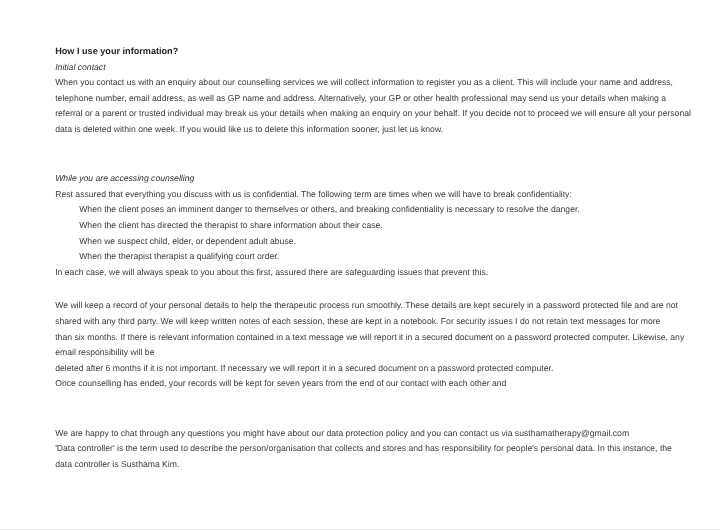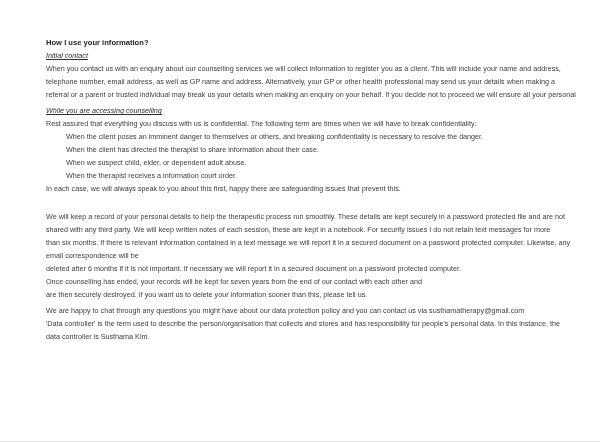--- a/index.html
+++ b/index.html
@@ -22,77 +22,76 @@
   .doc-title {
     font-size: 7.6px;
     font-weight: bold;
     color: #1f1f1f;
     line-height: 13px;
     white-space: nowrap;
   }
   .heading {
     font-size: 7.2px;
     font-style: italic;
-    text-decoration: underline;
     color: #2e2e2e;
     line-height: 13px;
     white-space: nowrap;
   }
   .line {
     font-size: 7.2px;
     line-height: 13px;
     white-space: nowrap;
     color: #3c3c3c;
   }
   .list {
     margin-left: 20px;
   }
-  .mt-sm { margin-top: 3px; }
+  .mt-sm { margin-top: 28px; }
   .mt-md { margin-top: 15px; }
 </style>
 </head>
 <body>
 
 <div class="page">
 
   <div class="doc-title">How I use your information?</div>
 
   <div class="heading">Initial contact</div>
 
   <div class="para">
     <div class="line">When you contact us with an enquiry about our counselling services we will collect information to register you as a client. This will include your name and address,</div>
     <div class="line">telephone number, email address, as well as GP name and address. Alternatively, your GP or other health professional may send us your details when making a</div>
     <div class="line">referral or a parent or trusted individual may break us your details when making an enquiry on your behalf. If you decide not to proceed we will ensure all your personal</div>
+    <div class="line">data is deleted within one week. If you would like us to delete this information sooner, just let us know.</div>
   </div>
 
   <div class="heading mt-sm">While you are accessing counselling</div>
 
   <div class="line">Rest assured that everything you discuss with us is confidential. The following term are times when we will have to break confidentiality:</div>
 
   <div class="list">
     <div class="line">When the client poses an imminent danger to themselves or others, and breaking confidentiality is necessary to resolve the danger.</div>
     <div class="line">When the client has directed the therapist to share information about their case.</div>
     <div class="line">When we suspect child, elder, or dependent adult abuse.</div>
-    <div class="line">When the therapist receives a information court order.</div>
+    <div class="line">When the therapist therapist a qualifying court order.</div>
   </div>
 
-  <div class="line">In each case, we will always speak to you about this first, happy there are safeguarding issues that prevent this.</div>
+  <div class="line">In each case, we will always speak to you about this first, assured there are safeguarding issues that prevent this.</div>
 
   <div class="para mt-md">
     <div class="line">We will keep a record of your personal details to help the therapeutic process run smoothly. These details are kept securely in a password protected file and are not</div>
     <div class="line">shared with any third party. We will keep written notes of each session, these are kept in a notebook. For security issues I do not retain text messages for more</div>
     <div class="line">than six months. If there is relevant information contained in a text message we will report it in a secured document on a password protected computer. Likewise, any</div>
-    <div class="line">email correspondence will be</div>
+    <div class="line">email responsibility will be</div>
     <div class="line">deleted after 6 months if it is not important. If necessary we will report it in a secured document on a password protected computer.</div>
   </div>
 
 
   <div class="para">
     <div class="line">Once counselling has ended, your records will be kept for seven years from the end of our contact with each other and</div>
-    <div class="line">are then securely destroyed. If you want us to delete your information sooner than this, please tell us.</div>
   </div>
 
   <div class="para mt-sm">
     <div class="line">We are happy to chat through any questions you might have about our data protection policy and you can contact us via susthamatherapy@gmail.com</div>
     <div class="line">'Data controller' is the term used to describe the person/organisation that collects and stores and has responsibility for people's personal data. In this instance, the</div>
     <div class="line">data controller is Susthama Kim.</div>
   </div>
 
 </div>
 

